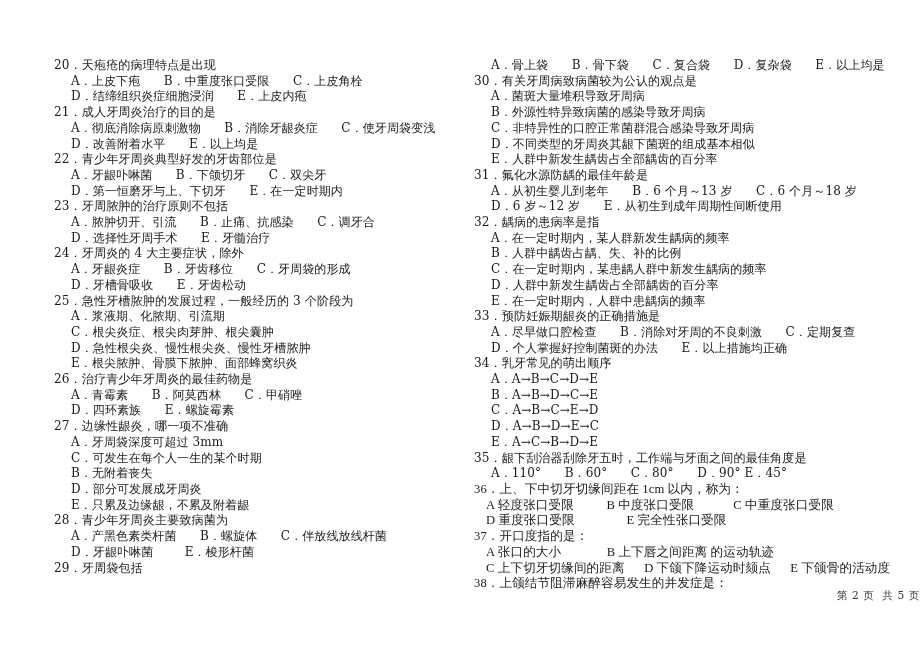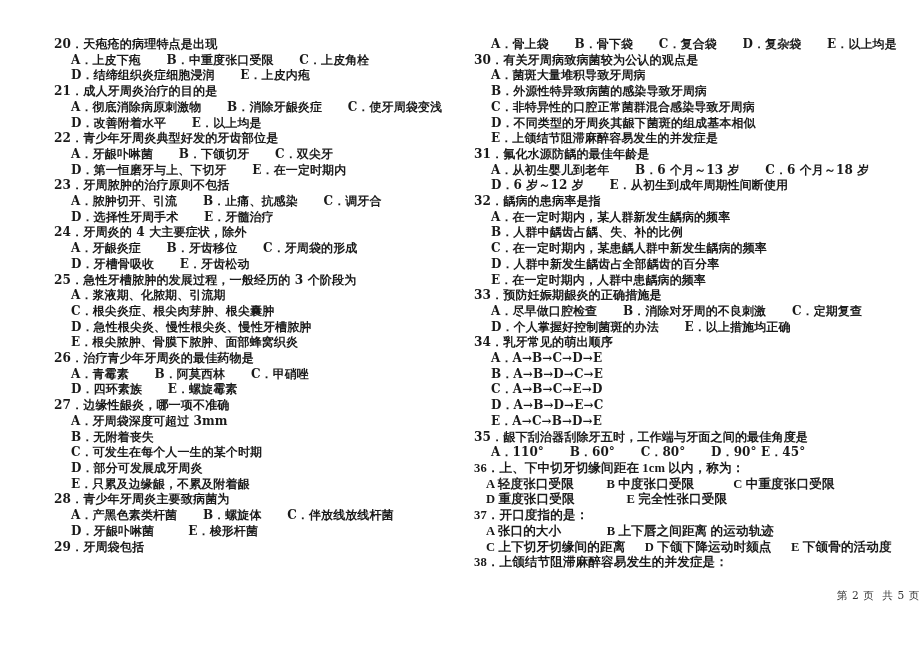--- a/index.html
+++ b/index.html
@@ -17,23 +17,22 @@
     position: relative;
   }
   #page {
     position: relative;
     width: 920px;
     height: 650px;
     background: #fff;
   }
   .column {
     position: absolute;
-    top: 37px;
+    top: 58px;
     width: 404px;
-    font-weight: bold;
   }
   #col-left  { left: 54px; }
   #col-right { left: 474px; }
 
   .q-block {
     margin: 0 0 0 0;
   }
   .q-stem {
     font-size: 12.1px;
     line-height: 15.7px;
@@ -110,22 +109,22 @@
         <div class="q-opt">E．根尖脓肿、骨膜下脓肿、面部蜂窝织炎</div>
       </div>
       <div class="q-block">
         <div class="q-stem">26．治疗青少年牙周炎的最佳药物是</div>
         <div class="q-opt">A．青霉素      B．阿莫西林      C．甲硝唑</div>
         <div class="q-opt">D．四环素族      E．螺旋霉素</div>
       </div>
       <div class="q-block">
         <div class="q-stem">27．边缘性龈炎，哪一项不准确</div>
         <div class="q-opt">A．牙周袋深度可超过 3mm</div>
+        <div class="q-opt">C．可发生在每个人一生的某个时期</div>
         <div class="q-opt">B．无附着丧失</div>
-        <div class="q-opt">C．可发生在每个人一生的某个时期</div>
         <div class="q-opt">D．部分可发展成牙周炎</div>
         <div class="q-opt">E．只累及边缘龈，不累及附着龈</div>
       </div>
       <div class="q-block">
         <div class="q-stem">28．青少年牙周炎主要致病菌为</div>
         <div class="q-opt">A．产黑色素类杆菌      B．螺旋体      C．伴放线放线杆菌</div>
         <div class="q-opt">D．牙龈卟啉菌        E．梭形杆菌</div>
       </div>
       <div class="q-block">
         <div class="q-stem">29．牙周袋包括</div>
@@ -133,21 +132,21 @@
     </div>
 
   <div class="column" id="col-right">
       <div class="q-opt orphan">A．骨上袋      B．骨下袋      C．复合袋      D．复杂袋      E．以上均是</div>
       <div class="q-block">
         <div class="q-stem">30．有关牙周病致病菌较为公认的观点是</div>
         <div class="q-opt">A．菌斑大量堆积导致牙周病</div>
         <div class="q-opt">B．外源性特异致病菌的感染导致牙周病</div>
         <div class="q-opt">C．非特异性的口腔正常菌群混合感染导致牙周病</div>
         <div class="q-opt">D．不同类型的牙周炎其龈下菌斑的组成基本相似</div>
-        <div class="q-opt">E．上颌结节阻滞麻醉容易发生的并发症是</div>
+        <div class="q-opt">E．人群中新发生龋齿占全部龋齿的百分率</div>
       </div>
       <div class="q-block">
         <div class="q-stem">31．氟化水源防龋的最佳年龄是</div>
         <div class="q-opt">A．从初生婴儿到老年      B．6 个月～13 岁      C．6 个月～18 岁</div>
         <div class="q-opt">D．6 岁～12 岁      E．从初生到成年周期性间断使用</div>
       </div>
       <div class="q-block">
         <div class="q-stem">32．龋病的患病率是指</div>
         <div class="q-opt">A．在一定时期内，某人群新发生龋病的频率</div>
         <div class="q-opt">B．人群中龋齿占龋、失、补的比例</div>

